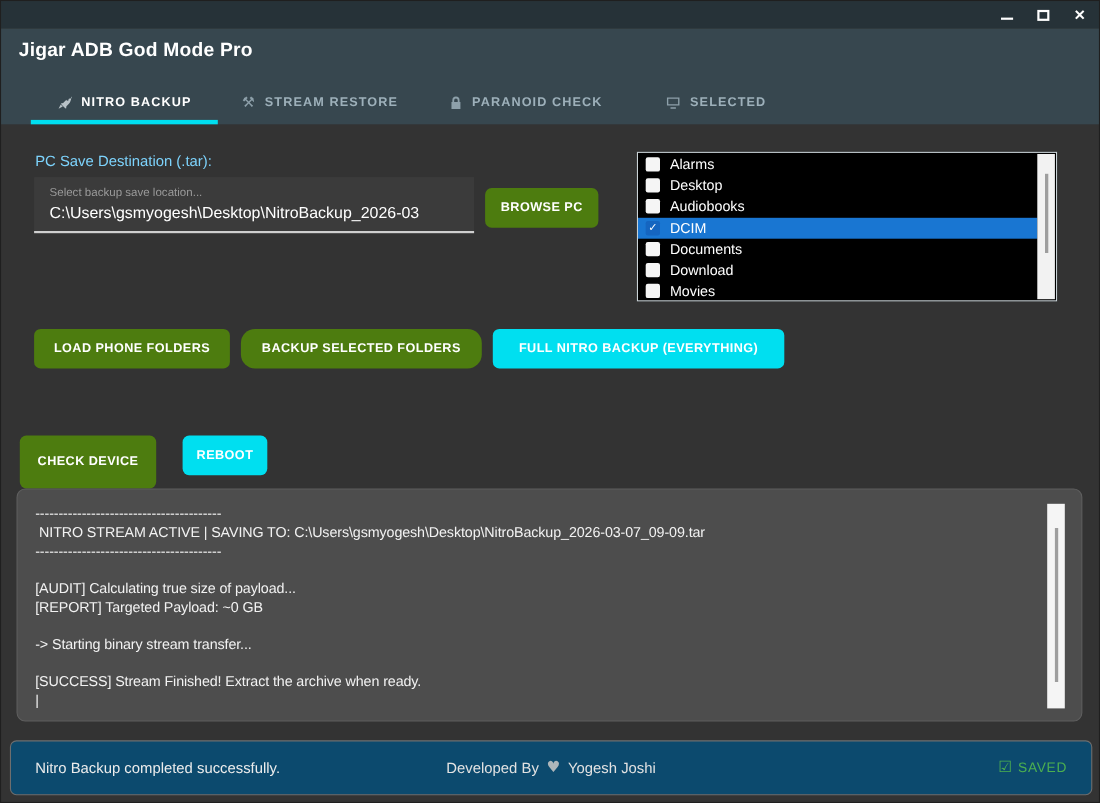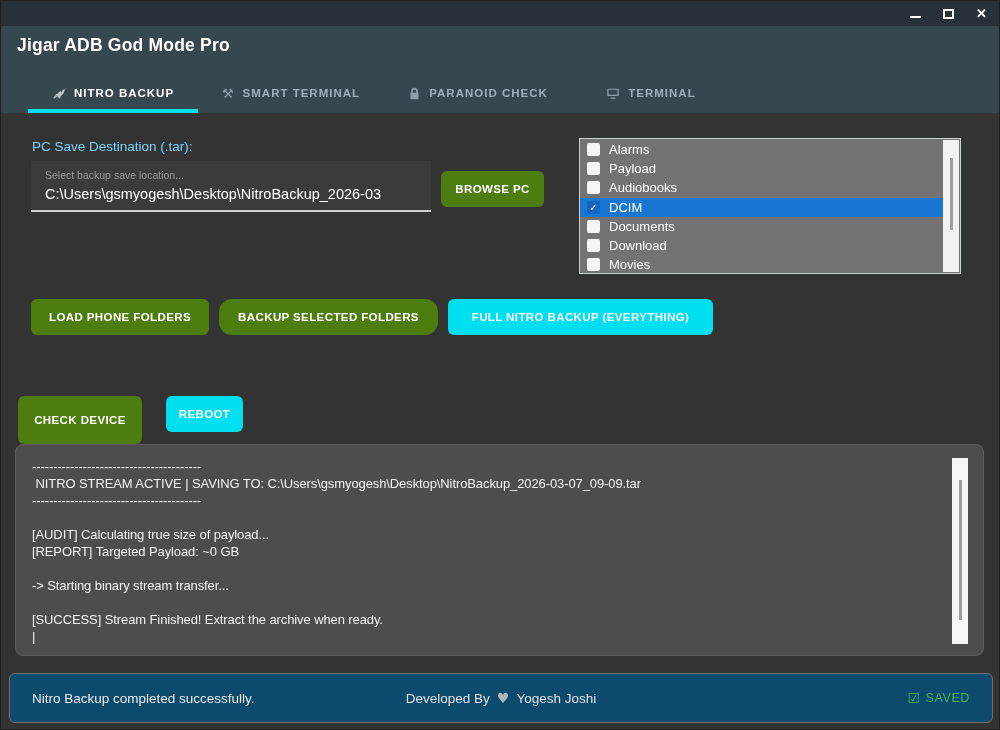--- a/index.html
+++ b/index.html
@@ -44,21 +44,21 @@
   .btn.cyan { background:#00dff0; }
   .browse-btn { top:170px; left:440px; width:103px; height:36px; }
   .load-btn   { top:298px; left:30px;  width:178px; height:36px; }
   .sel-btn    { top:298px; left:218px; width:219px; height:36px;border-radius:13px; }
   .full-btn   { top:298px; left:447px; width:265px; height:36px; }
   .check-btn  { top:395px; left:17px;  width:124px; height:48px; }
   .reboot-btn { top:395px; left:165px; width:77px;  height:36px; }
 
   
   .folder-list { position:absolute; top:137px; left:578px; width:382px; height:136px;
-                 background:#737373; border:1px solid #c9d2d6; overflow:hidden; }
+                 background:#000000; border:1px solid #c9d2d6; overflow:hidden; }
   .flist-rows { position:absolute; top:1px; left:0; right:17px; }
   .frow { height:19.2px; display:flex; align-items:center; gap:9px; padding-left:7px;
           font-size:13px; color:#ffffff; cursor:default; }
   .frow .cb { width:13px; height:13px; background:#f5f5f5; border-radius:2px; flex:0 0 13px;
               display:flex; align-items:center; justify-content:center; font-size:10px; color:#ffffff; }
   .frow.selected { background:#1976d2; }
   .frow.selected .cb { background:#1565c0; }
   .flist-scroll { position:absolute; top:1px; right:1px; bottom:1px; width:16px; background:#f2f2f2; }
   .flist-thumb { position:absolute; left:7px; width:3px; top:18px; height:72px; background:#9e9e9e; }
 
@@ -106,54 +106,54 @@
       <div class="tab t1 active">
         <svg width="14" height="14" viewBox="0 0 16 16" fill="#cfd8dc">
           <path d="M14.4 1.6c.4.4.4 1.9-.1 3.7-.5 1.9-1.5 3.7-2.9 5.1l-1.8 1.8-.4 2.5-1.7-1.2-2.6-2.6-1.2-1.7 2.5-.4 1.8-1.8C9.4 5.6 11.2 4.6 13.1 4.1c1.8-.5 3.3-.5 1.3-2.5z"></path>
           <circle cx="10.7" cy="5.3" r="1.2" fill="#37474f"></circle>
           <path d="M3.6 10.2 1.4 14.6l4.4-2.2z"></path>
         </svg>
         <span>NITRO BACKUP</span>
       </div>
       <div class="tab t2">
         <span class="glyph">⚒</span>
-        <span>SMART TERMINAL</span>
+        <span>STREAM RESTORE</span>
       </div>
       <div class="tab t3">
         <svg width="13" height="13" viewBox="0 0 16 16" fill="#9db0ba">
           <path d="M4 7V5a4 4 0 0 1 8 0v2h1v8H3V7h1zm2 0h4V5a2 2 0 0 0-4 0v2z"></path>
         </svg>
         <span>PARANOID CHECK</span>
       </div>
       <div class="tab t4">
         <svg width="14" height="13" viewBox="0 0 16 16" fill="#9db0ba">
           <path d="M1 2h14v9H1V2zm1.5 1.5v6h11v-6h-11zM5 13h6v1.5H5z"></path>
         </svg>
-        <span>TERMINAL</span>
+        <span>SELECTED</span>
       </div>
     </div>
   </div>
 
   <div class="dest-label">PC Save Destination (.tar):</div>
   <div class="dest-input">
     <div class="dest-placeholder">Select backup save location...</div>
     <div class="dest-value">C:\Users\gsmyogesh\Desktop\NitroBackup_2026-03</div>
   </div>
   <button class="btn browse-btn">BROWSE PC</button>
 
   <div class="folder-list">
     <div class="flist-rows">
   <div class="frow">
     <span class="cb"></span>
     <span class="frow-label">Alarms</span>
   </div>
 
   <div class="frow">
     <span class="cb"></span>
-    <span class="frow-label">Payload</span>
+    <span class="frow-label">Desktop</span>
   </div>
 
   <div class="frow">
     <span class="cb"></span>
     <span class="frow-label">Audiobooks</span>
   </div>
 
   <div class="frow selected">
     <span class="cb">✓</span>
     <span class="frow-label">DCIM</span>

